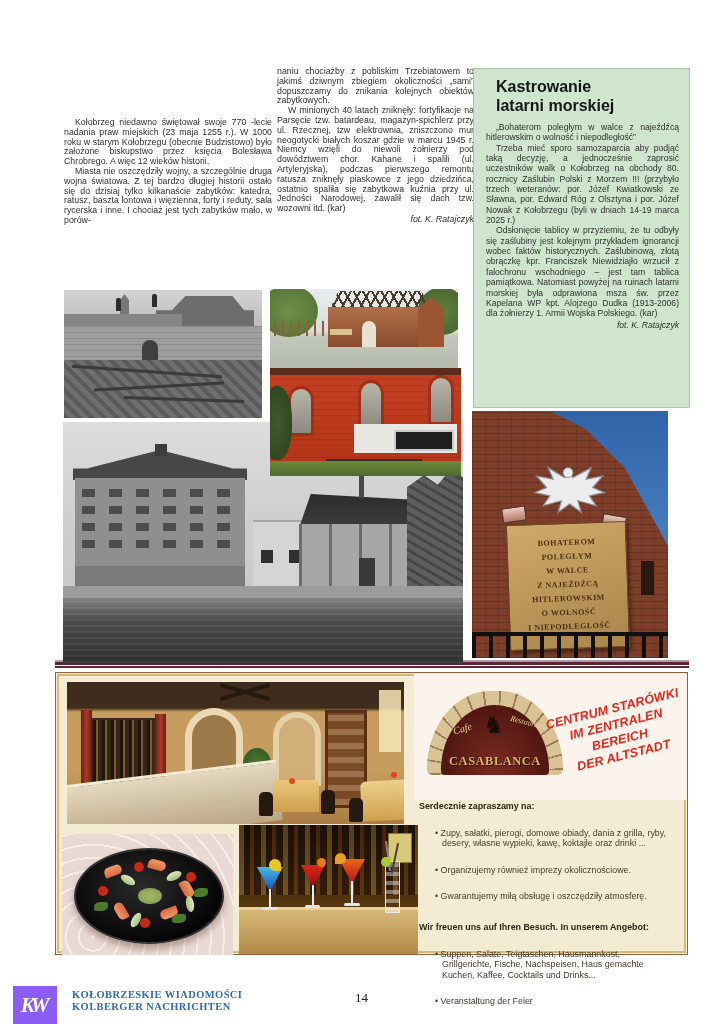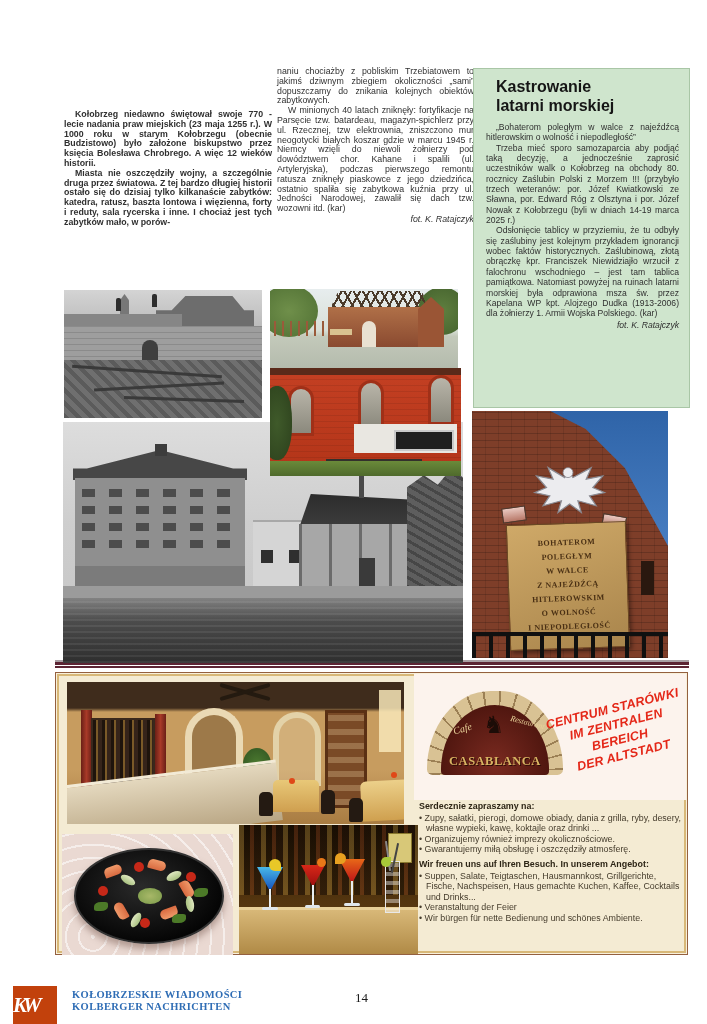--- a/index.html
+++ b/index.html
@@ -156,21 +156,21 @@
   .p7-name{left:0;bottom:6px;width:100%;text-align:center;font-family:"Liberation Serif",serif;
            font-weight:bold;font-size:12.5px;color:#d9b463;letter-spacing:.5px;text-shadow:1px 1px 0 #2a0a06;}
 
   
   .stamp{left:543px;top:700px;width:150px;transform:rotate(-14deg);color:#e42718;font-weight:bold;
          font-style:italic;font-size:12.5px;line-height:16px;text-align:center;letter-spacing:.2px;}
 
   
   .adtext{left:419px;top:801px;width:267px;font-size:8.9px;line-height:10.6px;color:#453c2c;}
   .adtext .hd{font-weight:bold;color:#2e2617;margin:0 0 1px 0;}
-  .adtext .li{padding-left:7px;text-indent:-7px;margin:0;}
+  .adtext .li{padding-left:7px;text-indent:-7px;margin:16px;}
   .adtext .gap{height:4px;}
   .contact{left:419px;top:906px;width:267px;height:47px;background:#ddbf8a;box-sizing:border-box;
            padding:4px 6px;font-size:9.2px;line-height:12px;color:#4a3423;}
   .contact .hrs{font-weight:bold;font-size:9.6px;color:#2a1c0e;}
 
   
   .p8{left:62px;top:834px;width:171px;height:121px;background:#ead9d2;
       background-image:repeating-radial-gradient(circle at 18% 85%,rgba(255,255,255,.55) 0 2px,transparent 2px 13px);}
   .p8-plate{left:12px;top:14px;width:146px;height:92px;border-radius:50%;border:2px solid #333;
             background:radial-gradient(ellipse at 45% 40%,#2a2a2a,#050505 72%);box-shadow:0 5px 7px rgba(120,90,80,.5);}
@@ -188,37 +188,37 @@
   .p9-count{left:0;bottom:0;width:100%;height:44px;background:linear-gradient(#d8b878,#b08a46);border-top:3px solid #e8d098;}
   .bowl{clip-path:polygon(0 0,100% 0,55% 100%,45% 100%);}
   .stem{width:2px;background:#e8eef2;}
   .base{height:3px;background:#dfe6ea;border-radius:2px;}
   .p9-tall{left:146px;top:36px;width:15px;height:52px;border:1px solid #e8e8e8;box-sizing:border-box;
            background:linear-gradient(#cde060,#9ab830);
            background-image:repeating-linear-gradient(0deg,rgba(255,255,255,.4) 0 4px,transparent 4px 9px);}
   .straw{width:2px;height:30px;}
 
   
-  .flogo{left:13px;top:986px;width:44px;height:38px;background:#c2410c;color:#fff;text-align:left;
+  .flogo{left:13px;top:986px;width:44px;height:38px;background:#8b5cf6;color:#fff;text-align:center;
          font-family:"Liberation Serif",serif;font-weight:bold;font-style:italic;font-size:21px;
          line-height:38px;letter-spacing:-4px;padding-right:4px;box-sizing:border-box;}
   .fname{left:72px;top:989px;font-family:"Liberation Serif",serif;font-weight:bold;font-size:10.5px;
          line-height:11.5px;color:#2f6db5;letter-spacing:.4px;}
   .fpage{left:8px;top:990px;width:707px;text-align:center;font-family:"Liberation Serif",serif;
          font-size:13px;color:#1a1a1a;}
 </style>
 </head>
 <body>
 
 <div class="page">
 
 
-  <div class="abs col" style="left:64px;top:110px;width:208px;font-weight:bold;">
+  <div class="abs col" style="left:64px;top:118px;width:208px;">
     <p>Kołobrzeg niedawno świętował swoje 770 -lecie nadania praw miejskich (23 maja 1255 r.). W 1000 roku w starym Kołobrzegu (obecnie Budzistowo) było założone biskupstwo przez księcia Bolesława Chrobrego. A więc 12 wieków historii.</p>
-    <p>Miasta nie oszczędziły wojny, a szczególnie druga przez światowa. Z tej bardzo długiej historii ostało się do dzisiaj tylko kilkanaście zabytków: katedra, ratusz, baszta lontowa i więzienna, forty i reduty, sala rycerska i inne. I chociaż jest tych zabytków mało, w porów-</p>
+    <p>Miasta nie oszczędziły wojny, a szczególnie druga wojna światowa. Z tej bardzo długiej historii ostało się do dzisiaj tylko kilkanaście zabytków: katedra, ratusz, baszta lontowa i więzienna, forty i reduty, sala rycerska i inne. I chociaż jest tych zabytków mało, w porów-</p>
   </div>
 
   <div class="abs col" style="left:277px;top:67px;width:197px;">
     <p class="noind">naniu chociażby z pobliskim Trzebiatowem to jakimś dziwnym zbiegiem okoliczności „sami” dopuszczamy do znikania kolejnych obiektów zabytkowych.</p>
     <p>W minionych 40 latach zniknęły: fortyfikacje na Parsęcie tzw. batardeau, magazyn-spichlerz przy ul. Rzecznej, tzw elektrownia, zniszczono mur neogotycki białych koszar gdzie w marcu 1945 r. Niemcy wzięli do niewoli żołnierzy pod dowództwem chor. Kahane i spalili (ul. Artyleryjska), podczas pierwszego remontu ratusza zniknęły piaskowce z jego dziedzińca, ostatnio spaliła się zabytkowa kuźnia przy ul. Jedności Narodowej, zawalił się dach tzw. wozowni itd. (kar)</p>
     <div class="credit">fot. K. Ratajczyk</div>
   </div>
 
   <div class="abs gpanel">
     <h2><span>Kastrowanie</span><br>

